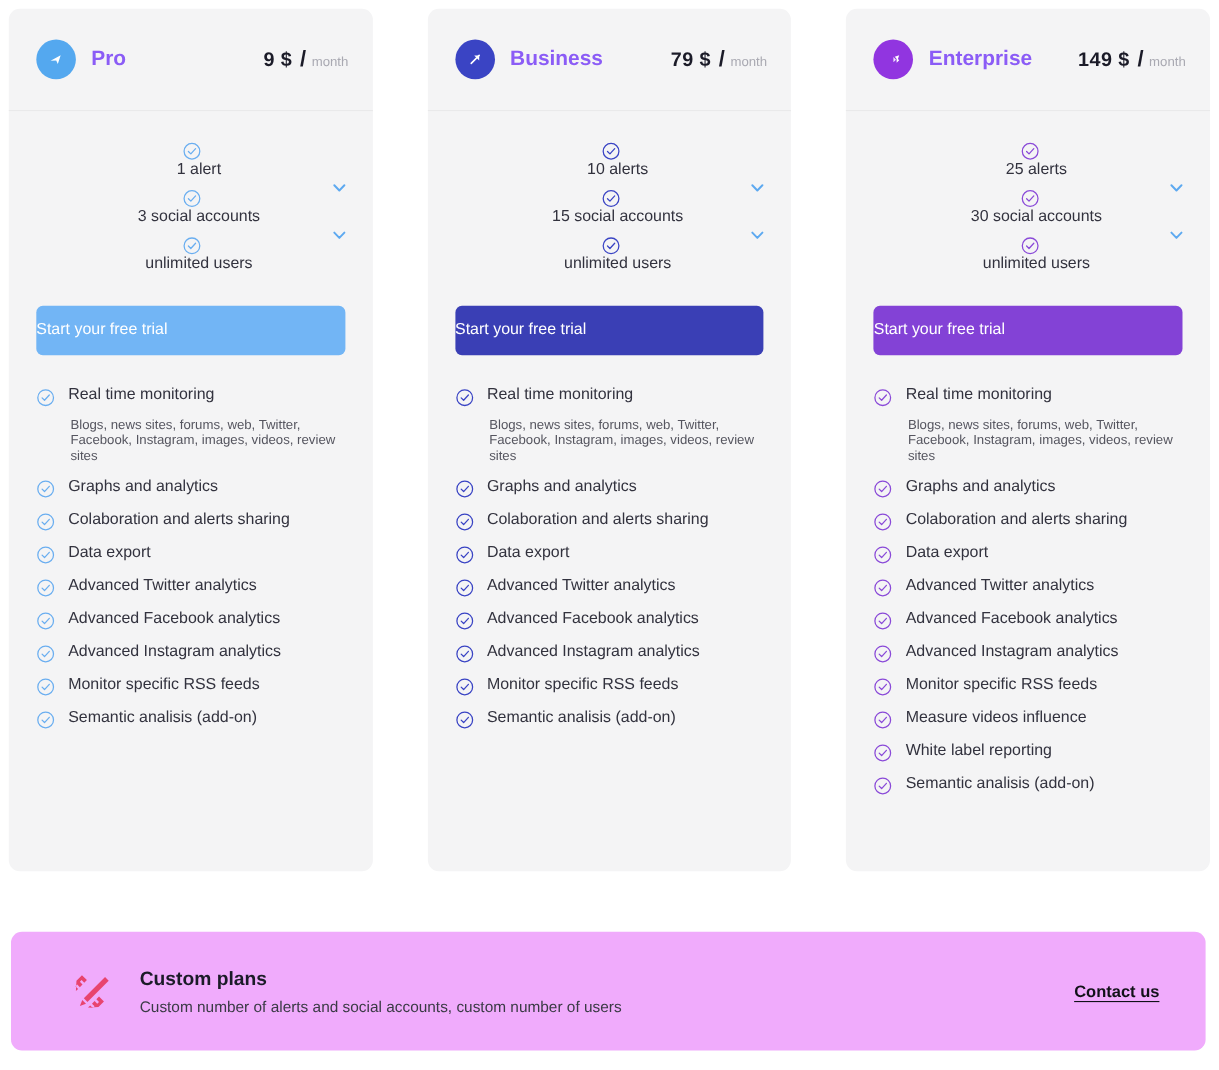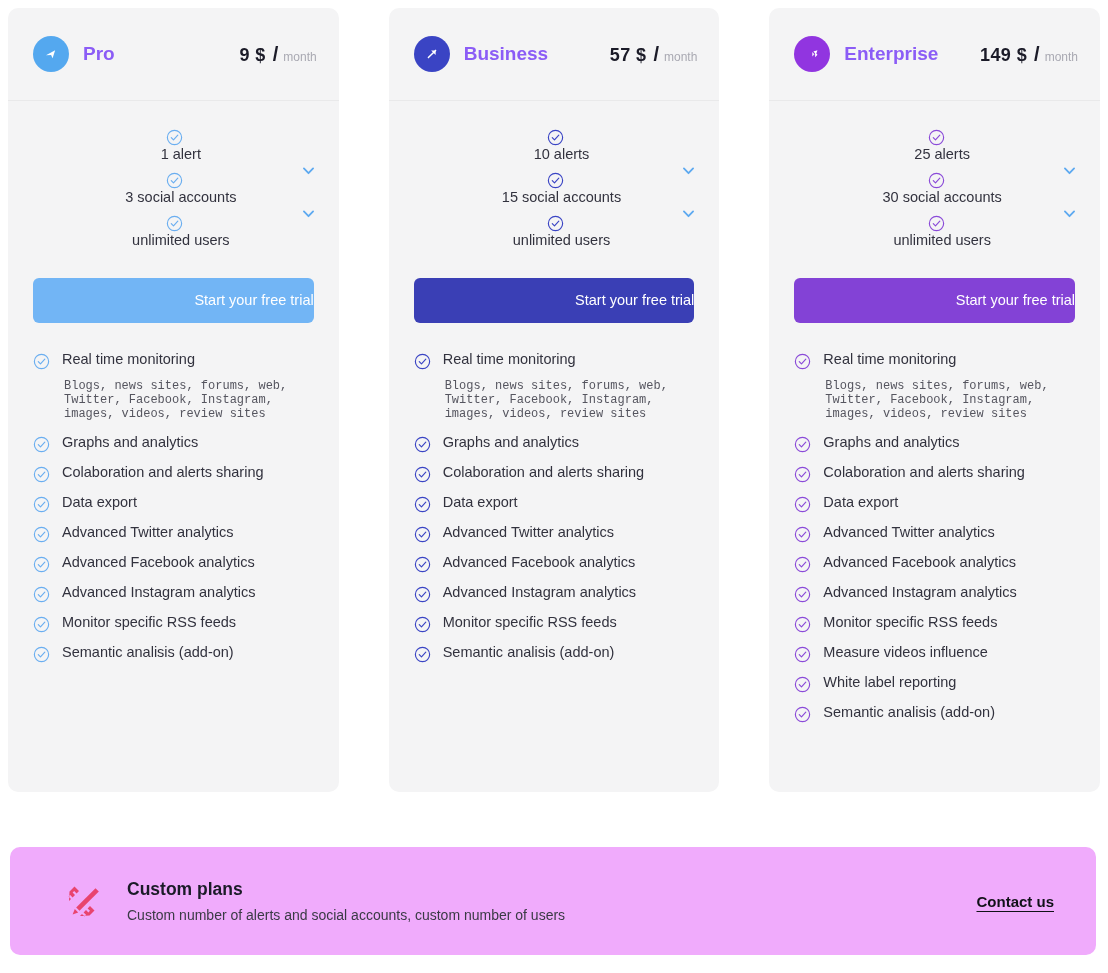--- a/index.html
+++ b/index.html
@@ -96,21 +96,21 @@
   }
   .chev { margin-left: auto; }
 
   
   .cta-wrap { padding: 22px 25px 0 25px; }
   .cta {
     display: block;
     width: 100%;
     height: 45px;
     line-height: 45px;
-    text-align: right;
+    text-align: left;
     border: none;
     border-radius: 6px;
     color: #ffffff;
     font-size: 14.5px;
     font-family: "Liberation Sans", sans-serif;
     cursor: pointer;
   }
 
   
   .feature-list { padding: 26px 22px 0 25px; }
@@ -119,21 +119,21 @@
     align-items: flex-end;
     margin-bottom: 9px;
   }
   .feature-label {
     font-size: 14.5px;
     color: #32323e;
     margin-left: 12px;
     line-height: 21px;
   }
   .feature-sub {
-    font-family: Liberation Mono, monospace;
+    font-family: Liberation Sans, sans-serif;
     font-size: 12px;
     line-height: 14px;
     color: #55555f;
     margin: 3px 0 11px 31px;
   }
 
   
   .tick { flex: 0 0 17px; width: 17px; height: 17px; margin-top: 2px; }
   .chev svg { display: block; }
 
@@ -296,21 +296,21 @@
       <div class="card business">
         <div class="card-header">
           <span class="plan-icon" style="background:#3a44c4">
             <svg viewBox="0 0 36 36" width="20" height="20">
               <path d="M11.5 24.5 L24.5 11.5" stroke="#ffffff" stroke-width="2.6" stroke-linecap="round"></path>
               <path d="M16.4 11.5 L24.5 11.5 L24.5 19.6 Z" fill="#ffffff"></path>
             </svg>
           </span>
           <span class="plan-name">Business</span>
           <span class="price-wrap">
-            <span class="price-amount">57 $</span>
+            <span class="price-amount">79 $</span>
             <span class="price-slash">/</span>
             <span class="price-period">month</span>
           </span>
         </div>
         <div class="quota-list">
           <div class="quota-row">
             <span class="tick"><svg viewBox="0 0 20 20" width="17" height="17">
                 <circle cx="10" cy="10" r="8.4" fill="none" stroke="#3a44c4" stroke-width="1.35"></circle>
                 <path d="M6.2 10.2 L8.8 12.8 L13.9 7.2" fill="none" stroke="#3a44c4" stroke-width="1.35" stroke-linecap="round" stroke-linejoin="round"></path>
               </svg></span>

